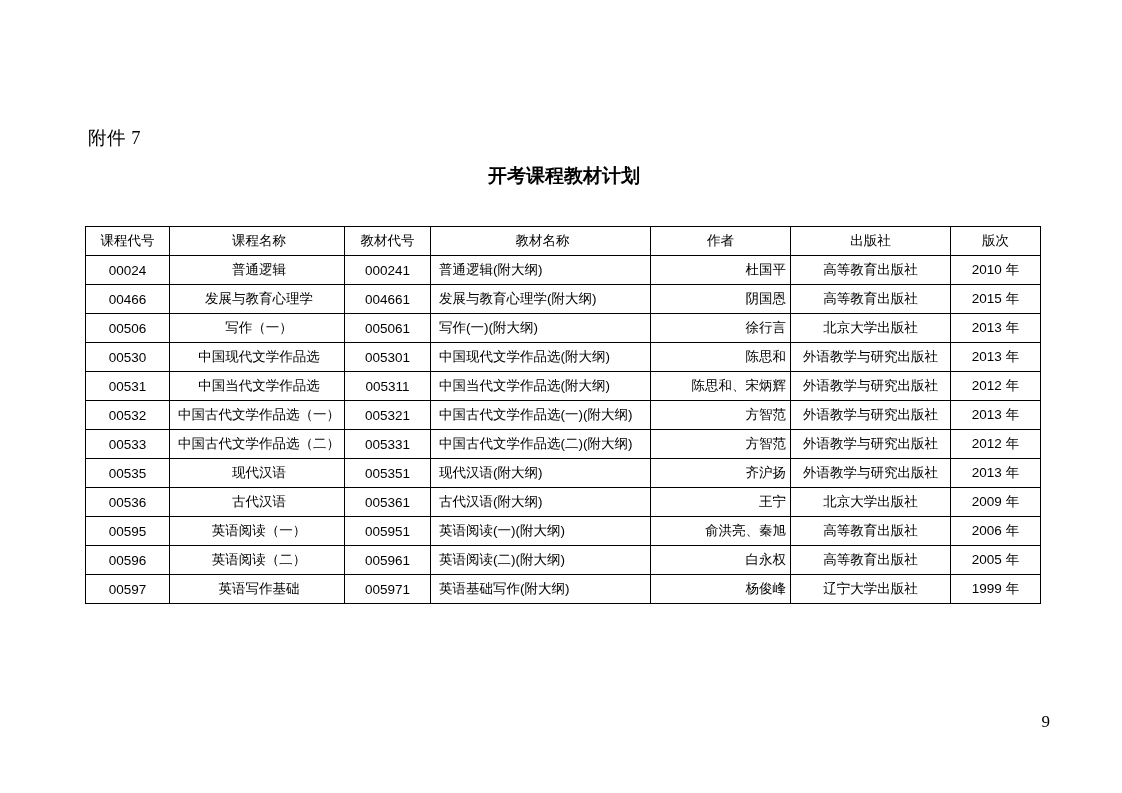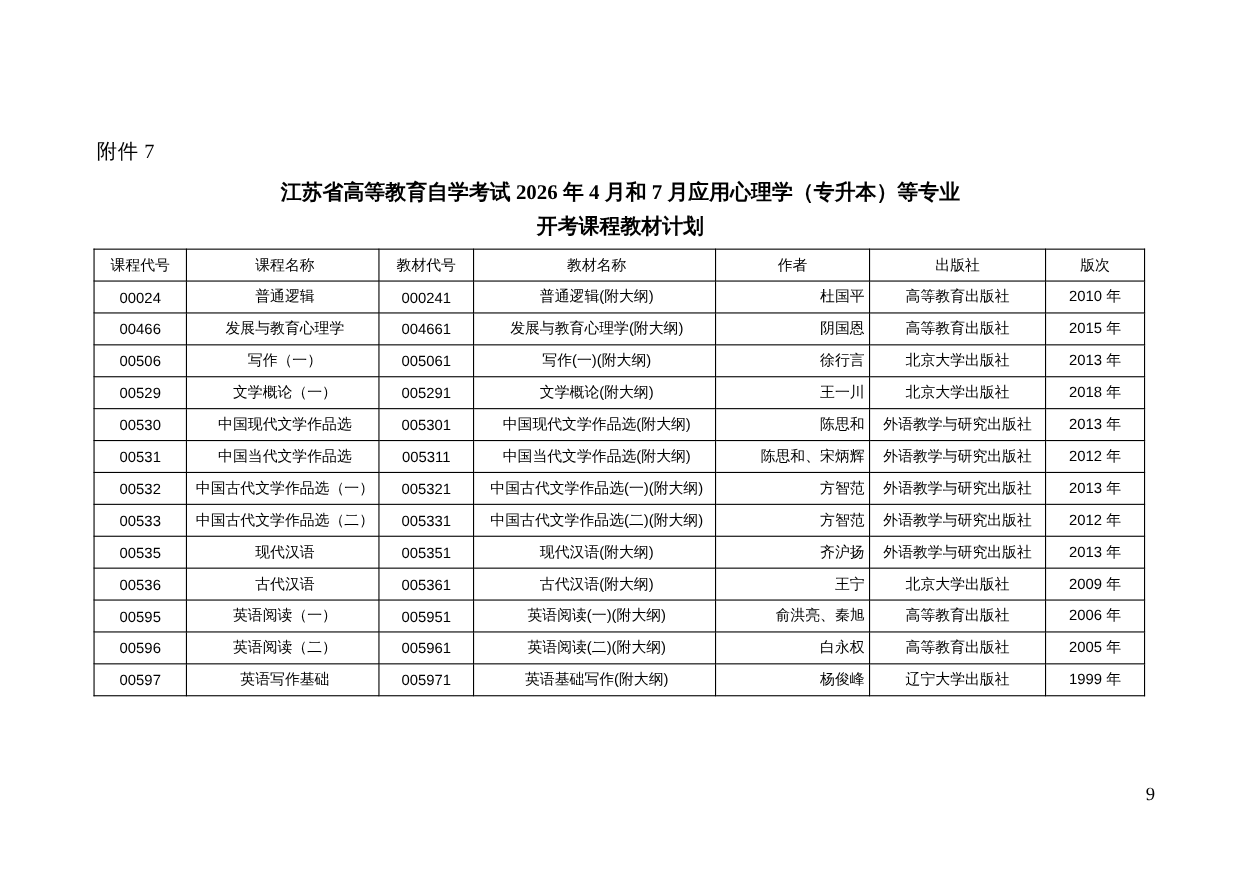--- a/index.html
+++ b/index.html
@@ -64,41 +64,40 @@
     vertical-align: middle;
     white-space: nowrap;
     overflow: hidden;
   }
   table.course-table th {
     text-align: center;
   }
   .col-code    { width: 84px;  text-align: center; }
   .col-cname   { width: 175px; text-align: center; padding-left: 8px !important; }
   .col-mcode   { width: 86px;  text-align: center; }
-  .col-mname   { width: 220px; text-align: center; padding-left: 8px !important; }
+  .col-mname   { width: 220px; text-align: left; padding-left: 8px !important; }
   .col-author  { width: 140px; text-align: right; }
   .col-pub     { width: 160px; text-align: center; }
   .col-ed      { width: 90px;  text-align: center; }
   .page-number {
     position: absolute;
     right: 72px;
     top: 712px;
     font-size: 17px;
     font-family: "Liberation Serif", "DejaVu Serif", serif;
   }
 </style>
 </head>
 <body>
 
 <div class="page">
 
   <div class="attachment-label">附件 7</div>
 
   <div class="doc-title">
-    <span>江苏省高等教育自学考试 2026 年 4 月和 7 月应用心理学（专升本）等专业</span>
     <span class="line2">开考课程教材计划</span>
   </div>
 
   <table class="course-table">
     <thead>
       <tr>
         <th class="col-code">课程代号</th>
         <th class="col-cname">课程名称</th>
         <th class="col-mcode">教材代号</th>
         <th class="col-mname">教材名称</th>
@@ -129,29 +128,20 @@
       <tr>
         <td class="col-code">00506</td>
         <td class="col-cname">写作（一）</td>
         <td class="col-mcode">005061</td>
         <td class="col-mname">写作(一)(附大纲)</td>
         <td class="col-author">徐行言</td>
         <td class="col-pub">北京大学出版社</td>
         <td class="col-ed">2013 年</td>
       </tr>
       <tr>
-        <td class="col-code">00529</td>
-        <td class="col-cname">文学概论（一）</td>
-        <td class="col-mcode">005291</td>
-        <td class="col-mname">文学概论(附大纲)</td>
-        <td class="col-author">王一川</td>
-        <td class="col-pub">北京大学出版社</td>
-        <td class="col-ed">2018 年</td>
-      </tr>
-      <tr>
         <td class="col-code">00530</td>
         <td class="col-cname">中国现代文学作品选</td>
         <td class="col-mcode">005301</td>
         <td class="col-mname">中国现代文学作品选(附大纲)</td>
         <td class="col-author">陈思和</td>
         <td class="col-pub">外语教学与研究出版社</td>
         <td class="col-ed">2013 年</td>
       </tr>
       <tr>
         <td class="col-code">00531</td>

